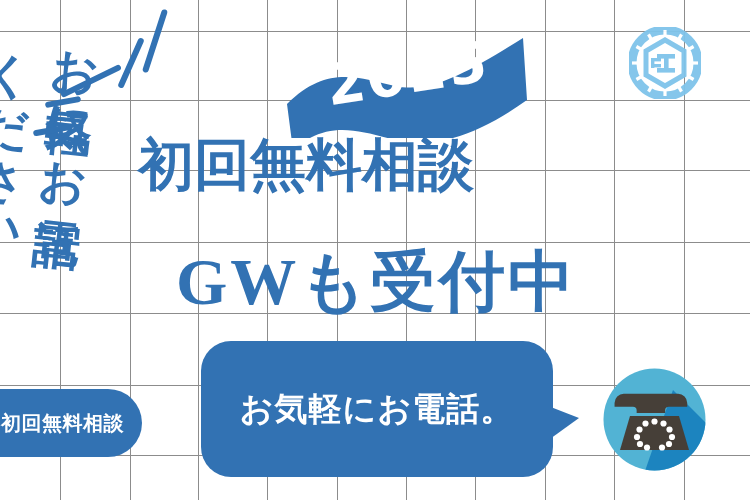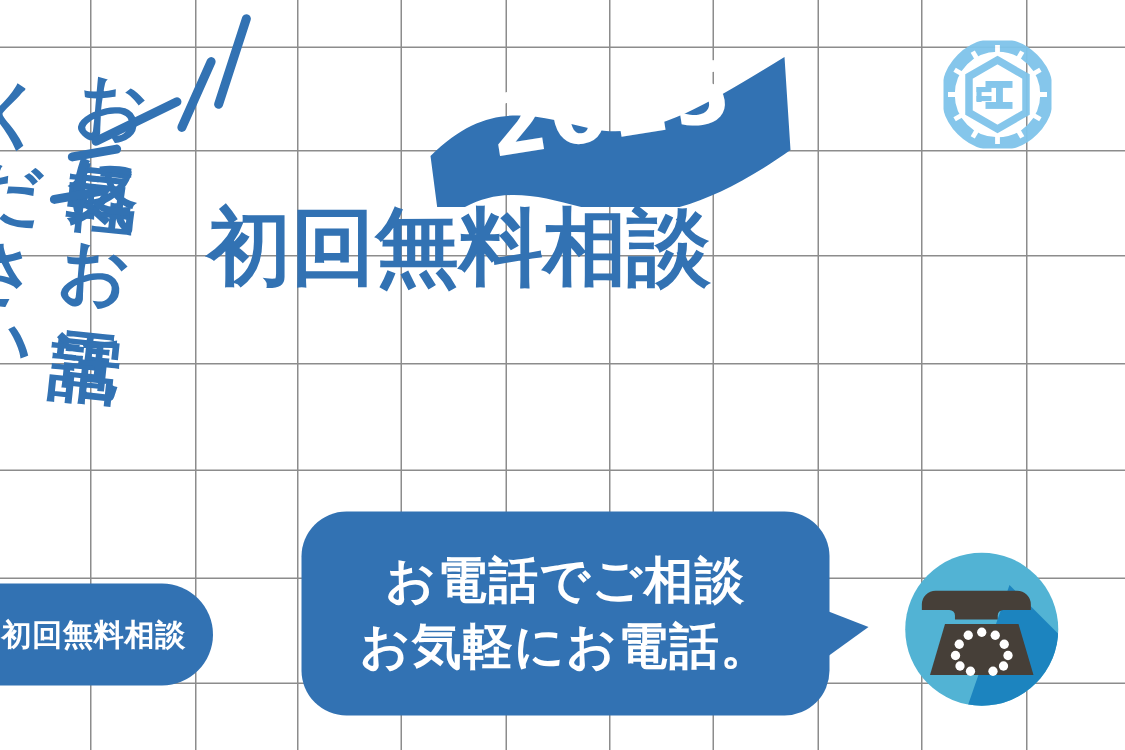--- a/index.html
+++ b/index.html
@@ -247,24 +247,24 @@
 
   <div id="ribbon-wrap">
     <svg viewBox="0 0 248 130" preserveAspectRatio="none">
       <path d="M4,96 C44,56 76,70 112,78 C150,86 188,62 240,30
                L244,92 C196,126 152,142 112,132 C74,122 44,112 10,142 Z" fill="#3272B3"></path>
     </svg>
     <div id="ribbon-year" style="color: rgb(255, 255, 255);">2025</div>
   </div>
 
   <div id="headline-1" style="color: rgb(50, 114, 179);">初回無料相談</div>
+  <div id="headline-2" style="color: rgb(50, 114, 179);">GWも受付中</div>
 
   <div id="bubble-tail" style="border-left-color: rgb(50, 114, 179);"></div>
   <div id="bubble" style="background: rgb(50, 114, 179);">
-    <div class="bline">お電話でご相談</div>
     <div class="bline">お気軽にお電話。</div>
   </div>
 
   <div id="tag-pill" style="background: rgb(50, 114, 179);">
     <span class="tlabel">初回無料相談</span>
   </div>
 
   <div id="phone-badge">
     <svg viewBox="0 0 103 103">
       <defs>

